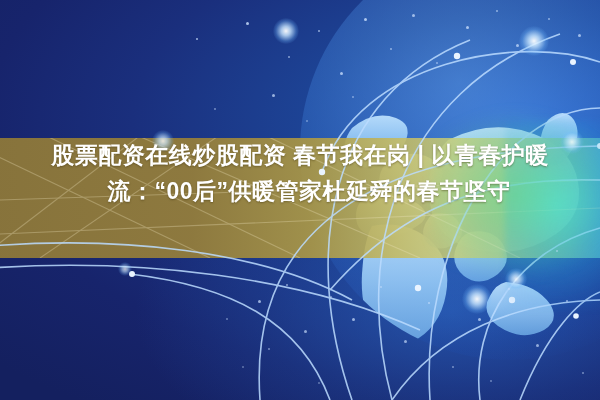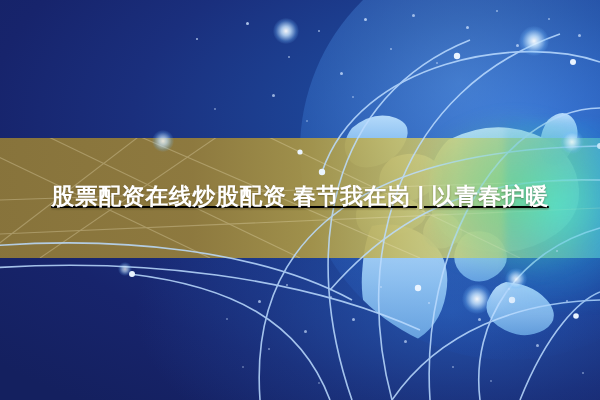--- a/index.html
+++ b/index.html
@@ -99,23 +99,21 @@
   
   #title-wrap {
     position: absolute;
     left: 0;
     top: 138px;
     width: 600px;
     height: 116px;
     display: flex;
     flex-direction: column;
     align-items: center;
-    justify-content: center;
     gap: 2px;
-    text-decoration: underline;
   }
   .title-line {
     color: #ffffff;
     font-size: 23px;
     font-weight: bold;
     letter-spacing: 0.5px;
     line-height: 34px;
     white-space: nowrap;
     text-shadow: 0 1px 2px rgba(60,48,10,0.45);
   }
@@ -272,15 +270,16 @@
     <span class="glow" style="left:519px;top:26px;width:30px;height:30px;opacity:.95"></span>
     <span class="glow" style="left:462px;top:284px;width:30px;height:30px;opacity:.95"></span>
     <span class="glow" style="left:505px;top:268px;width:22px;height:22px;opacity:.85"></span>
     <span class="glow" style="left:152px;top:130px;width:22px;height:22px;opacity:.8"></span>
     <span class="glow" style="left:118px;top:262px;width:14px;height:14px;opacity:.7"></span>
     <span class="glow" style="left:560px;top:130px;width:24px;height:24px;opacity:.8"></span>
   </div>
 
   <div id="title-wrap">
     <div class="title-line" id="title-line-1">股票配资在线炒股配资 春节我在岗 | 以青春护暖</div>
+    <div class="title-line" id="title-line-2">流：“00后”供暖管家杜延舜的春节坚守</div>
   </div>
 
 </div>
 
 </body></html>

